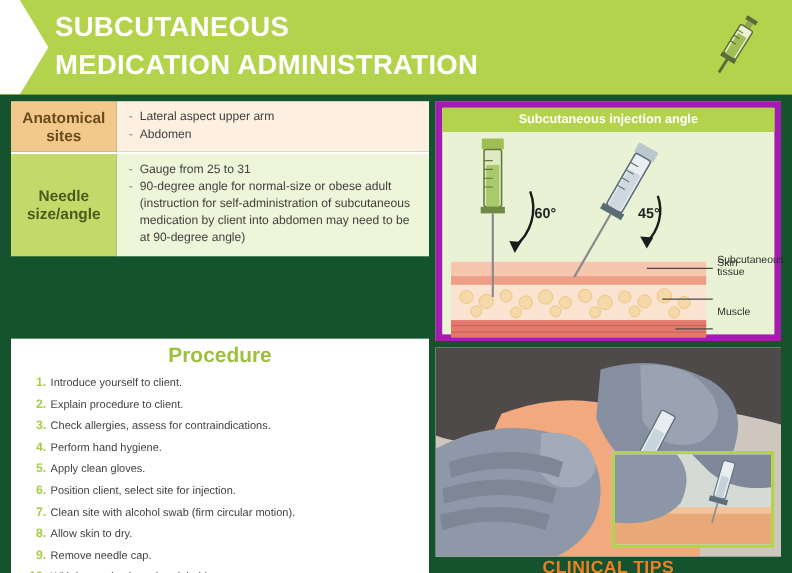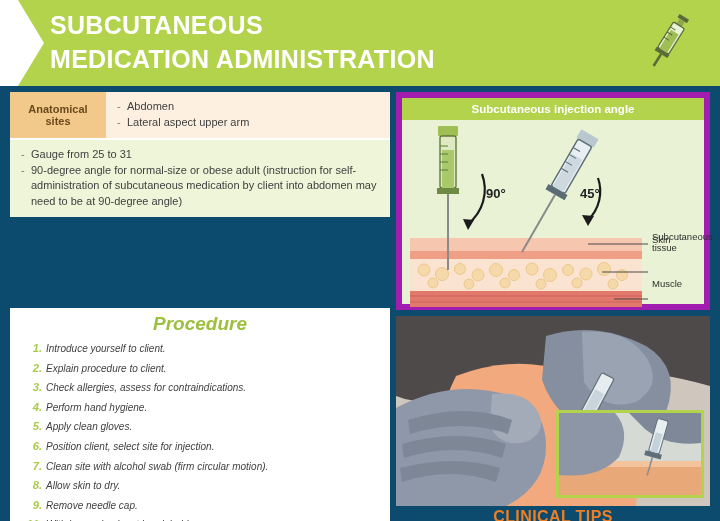--- a/index.html
+++ b/index.html
@@ -7,21 +7,21 @@
     margin: 0; padding: 0;
     width: 720px; height: 521px;
     overflow: hidden;
     background: #ffffff;
     font-family: "Liberation Sans", sans-serif;
   }
   .page {
     position: relative;
     width: 720px;
     height: 521px;
-    background: #0c4a6e;
+    background: #14532d;
     overflow: hidden;
   }
 
   
   .header {
     position: absolute;
     left: 0; top: 0;
     width: 720px; height: 86px;
     background: #b2d34b;
   }
@@ -62,21 +62,21 @@
     border-width: 0 0 2px 0;
   }
   .row:last-child { border-bottom: 0; }
   .cell-label {
     width: 96px;
     flex: 0 0 96px;
     display: flex;
     align-items: center;
     justify-content: center;
     text-align: center;
-    font-size: 11px;
+    font-size: 14px;
     font-weight: bold;
     color: #5a4a2a;
     padding: 6px 8px;
   }
   .cell-body {
     flex: 1 1 auto;
     padding: 7px 8px 8px 10px;
   }
   .row-anat .cell-label { background: #f3c98b; color: #6a4a1c; }
   .row-anat .cell-body  { background: #fdf0e0; }
@@ -101,21 +101,20 @@
   }
 
   
   .proc {
     position: absolute;
     left: 10px; top: 308px;
     width: 380px;
     height: 213px;
     background: #ffffff;
     border-top: 2px solid #ffffff;
-    font-style: italic;
   }
   .proc-title {
     text-align: center;
     color: #9cc03e;
     font-size: 19px;
     font-weight: bold;
     padding: 3px 0 4px 0;
   }
   ol.steps {
     margin: 0; padding: 0;
@@ -238,27 +237,28 @@
       </g>
     </svg>
   </div>
 
   <div class="tbl">
 
     <div class="row row-anat">
       <div class="cell-label">Anatomical sites</div>
       <div class="cell-body">
         <ul class="dash">
+          <li>Lateral aspect upper arm</li>
           <li>Abdomen</li>
-          <li>Lateral aspect upper arm</li>
         </ul>
       </div>
     </div>
 
     <div class="row row-needle">
+      <div class="cell-label">Needle size/angle</div>
       <div class="cell-body">
         <ul class="dash">
           <li>Gauge from 25 to 31</li>
           <li>90-degree angle for normal-size or obese adult (instruction for self-administration of subcutaneous medication by client into abdomen may need to be at 90-degree angle)</li>
         </ul>
       </div>
     </div>
 
   </div>
 
@@ -342,21 +342,21 @@
       </g>
 
       <path d="M196 58 A40 40 0 0 1 186 100" fill="none" stroke="#1b1b1b" stroke-width="2.2"></path>
       <polygon points="186,106 180,95 192,96" fill="#1b1b1b"></polygon>
 
       <line x1="186" y1="124" x2="246" y2="124" stroke="#4a4a4a" stroke-width="1.2"></line>
       <line x1="200" y1="152" x2="246" y2="152" stroke="#4a4a4a" stroke-width="1.2"></line>
       <line x1="212" y1="179" x2="246" y2="179" stroke="#4a4a4a" stroke-width="1.2"></line>
     </svg>
 
-    <div class="deg deg90">90°</div>
+    <div class="deg deg90">60°</div>
     <div class="deg deg45">45°</div>
     <div class="label-skin">Skin</div>
     <div class="label-sub">Subcutaneous tissue</div>
     <div class="label-muscle">Muscle</div>
   </div>
 
   <div class="photo">
     <svg viewBox="0 0 314 190" width="314" height="190">
       <rect x="0" y="0" width="314" height="190" fill="#cfc7bd"></rect>
       <path d="M0 0 H314 V70 Q210 40 120 70 Q40 96 0 80 Z" fill="#4f4a4a"></path>

